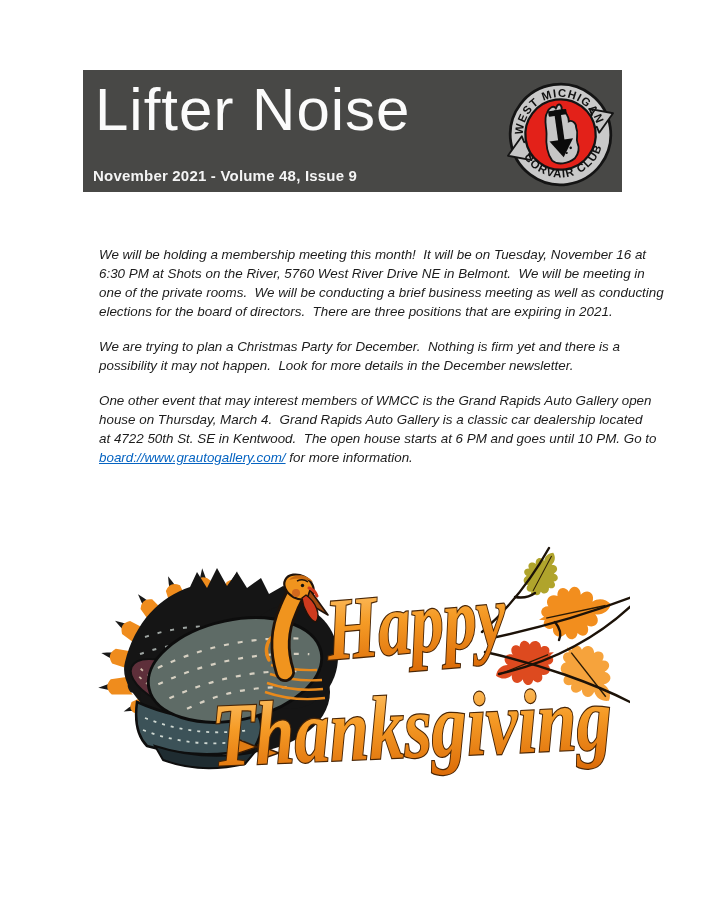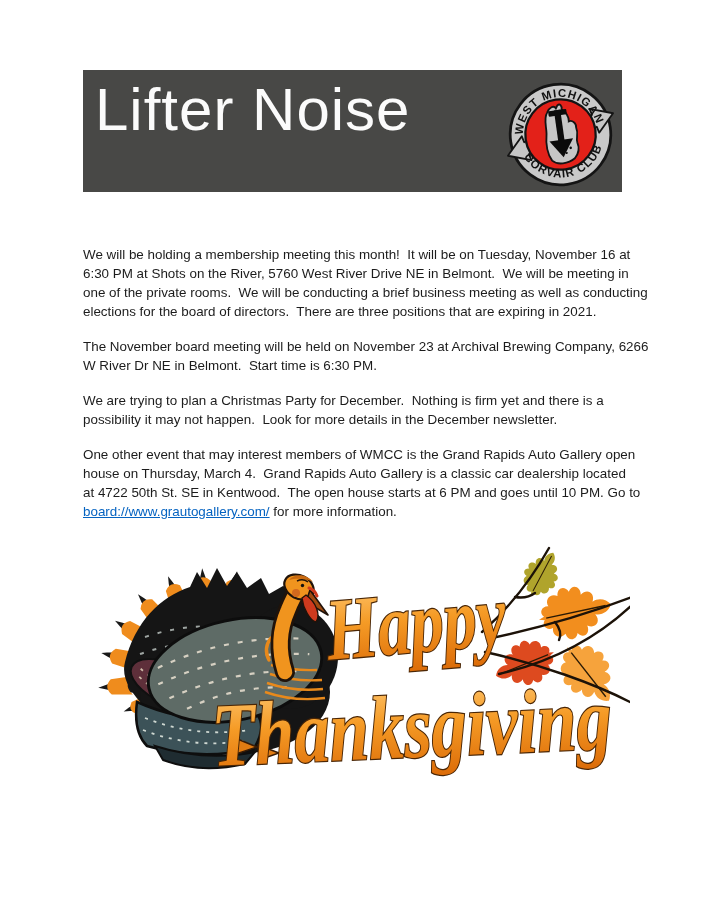--- a/index.html
+++ b/index.html
@@ -24,35 +24,36 @@
   .club-logo { position:absolute; top:6px; right:3px; width:117px; height:117px; }
   .badge-arc-text { font-family:"Liberation Sans", sans-serif; font-weight:bold; font-size:12.5px; letter-spacing:1.2px; fill:#111; }
   .section-heading {
     position:absolute; left:84px; top:212px;
     font-size:16.5px; font-weight:bold; color:#e31e25; letter-spacing:.2px;
   }
   .body-text {
     position:absolute; left:83px; top:245px; width:580px;
     font-size:13.4px; line-height:19px; color:#1c1c1c;
   }
-  .body-text p { white-space:pre; margin:0 0 16px 0; }
+  .body-text p { white-space:pre; margin:0 0 16px 16px;font-style:italic; }
   .link { color:#0563c1; text-decoration:underline; cursor:pointer; }
   .banner { position:absolute; left:85px; top:542px; width:545px; height:265px; }
   .script-text {
     font-family:"Liberation Serif", serif; font-style:italic; font-weight:bold;
     fill:url(#tg); stroke:#4a2605; stroke-width:2.4px; paint-order:stroke fill;
   }
 </style>
 </head>
 <body>
 
 <div class="page">
 
   <header class="masthead">
     <h1>Lifter Noise</h1>
+    <div class="issue-line">November 2021 - Volume 48, Issue 9</div>
 
     <svg class="club-logo" viewBox="-4 -4 128 128">
       <g transform="rotate(-8 60 60)">
 
         <circle cx="60" cy="60" r="55" fill="#c9c9c9" stroke="#141414" stroke-width="3"></circle>
 
         <g transform="rotate(-14 60 60)">
           <polygon points="-2,60 20,46 20,53 34,53 34,67 20,67 20,74" fill="#c6c6c6" stroke="#141414" stroke-width="2" stroke-linejoin="round"></polygon>
           <path d="M21,55 H33 M21,60 H33 M21,65 H33" stroke="#141414" stroke-width="1.3" fill="none"></path>
           <polygon points="122,60 100,46 100,53 86,53 86,67 100,67 100,74" fill="#c6c6c6" stroke="#141414" stroke-width="2" stroke-linejoin="round"></polygon>
@@ -83,22 +84,20 @@
       </g>
     </svg>
   </header>
 
 
   <div class="body-text">
     <p>We will be holding a membership meeting this month!  It will be on Tuesday, November 16 at
 6:30 PM at Shots on the River, 5760 West River Drive NE in Belmont.  We will be meeting in
 one of the private rooms.  We will be conducting a brief business meeting as well as conducting
 elections for the board of directors.  There are three positions that are expiring in 2021.</p>
-    <p>The November board meeting will be held on November 23 at Archival Brewing Company, 6266
-W River Dr NE in Belmont.  Start time is 6:30 PM.</p>
     <p>We are trying to plan a Christmas Party for December.  Nothing is firm yet and there is a
 possibility it may not happen.  Look for more details in the December newsletter.</p>
     <p><span>One other event that may interest members of WMCC is the Grand Rapids Auto Gallery open
 house on Thursday, March 4.  Grand Rapids Auto Gallery is a classic car dealership located
 at 4722 50th St. SE in Kentwood.  The open house starts at 6 PM and goes until 10 PM. Go to
 </span><a href="#" class="link">board://www.grautogallery.com/</a><span> for more information.</span></p>
   </div>
 
   <div class="banner">
     <svg viewBox="0 0 545 265" width="545" height="265">

